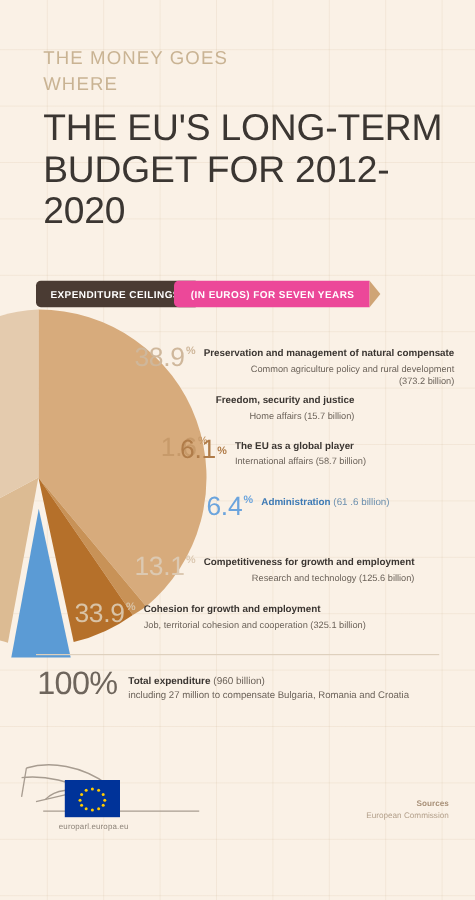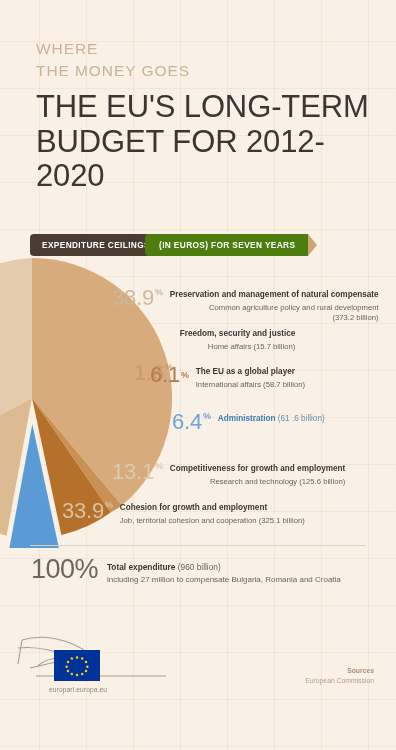--- a/index.html
+++ b/index.html
@@ -53,21 +53,21 @@
     left:0; background:#4a3b33;
     padding:0 13px 0 12px;
     border-radius:4px 0 0 4px;
   }
   .badge-dark::after{
     content:""; position:absolute; right:-9px; top:0;
     border-style:solid; border-width:11px 0 11px 9px;
     border-color:transparent transparent transparent #4a3b33;
   }
   .badge-tan{
-    left:115px; background:#4d7c0f;
+    left:115px; background:#ec4899;
     padding:0 13px 0 14px;
     border-radius:4px 0 0 4px;
     color:#fff;
   }
   .badge-tan::after{
     content:""; position:absolute; right:-9px; top:0;
     border-style:solid; border-width:11px 0 11px 9px;
     border-color:transparent transparent transparent #cfa475;
   }
 
@@ -130,22 +130,22 @@
 </style>
 </head>
 <body>
 
 <div class="grid-bg"></div>
 
 <div class="page">
 
   <div class="header">
     <div class="kicker">
+      <div>THE MONEY GOES</div>
       <div>WHERE</div>
-      <div>THE MONEY GOES</div>
     </div>
     <div class="title">THE  EU'S LONG-TERM
 BUDGET FOR 2012-2020</div>
   </div>
 
   <div class="badges">
     <div class="badge badge-dark">
       <span>EXPENDITURE CEILINGS</span>
     </div>
     <div class="badge badge-tan">

